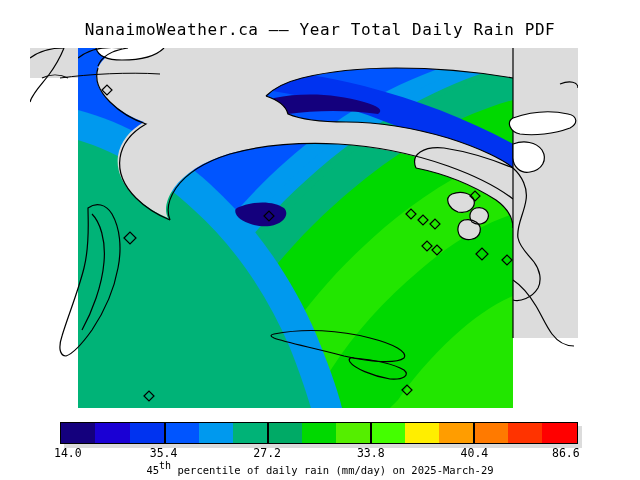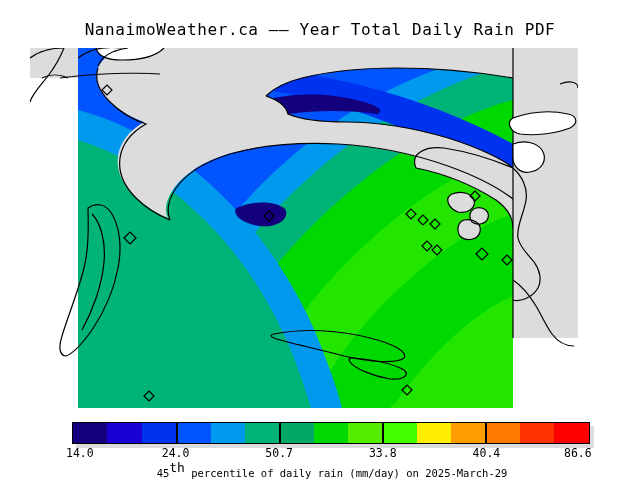--- a/index.html
+++ b/index.html
@@ -44,21 +44,21 @@
     position: absolute;
     left: 48px; top: 0px;
     width: 435px; height: 360px;
     overflow: hidden;
   }
   #contour-svg { display: block; }
 
   
   #cbar-wrap {
     position: absolute;
-    left: 42px; top: 420px;
+    left: 30px; top: 420px;
     width: 580px; height: 60px;
   }
   #cbar-shadow {
     position: absolute;
     left: 34px; top: 6px;
     width: 518px; height: 22px;
     background: #dcdcdc;
   }
   #cbar {
     position: absolute;
@@ -88,21 +88,21 @@
   }
   #cbar-label {
     position: absolute;
     left: 0; top: 40px;
     width: 580px;
     text-align: center;
     font-size: 10.5px;
     color: #000000;
     white-space: nowrap;
   }
-  #cbar-label sup { font-size: 13px; vertical-align: super; margin-top: 28px; }
+  #cbar-label sup { font-size: 10px; vertical-align: super; margin-top: 28px; }
 </style>
 </head>
 <body>
 
 <div id="title">NanaimoWeather.ca —— Year Total Daily Rain PDF</div>
 
 <div id="map-frame">
 
   <div class="land-grey" style="left:0; top:0; width:548px; height:30px;"></div>
   <div class="land-grey" style="left:483px; top:0; width:65px; height:290px;"></div>
@@ -472,22 +472,22 @@
       <div class="seg" style="background: rgb(255, 122, 0); width: 6.66667%;"></div>
       <div class="seg" style="background: rgb(255, 51, 0); width: 6.66667%;"></div>
       <div class="seg" style="background: rgb(255, 0, 0); width: 6.66667%;"></div>
       <div class="tickline" style="left: 103px;"></div>
       <div class="tickline" style="left: 206px;"></div>
       <div class="tickline" style="left: 309px;"></div>
       <div class="tickline" style="left: 412px;"></div>
     </div>
   <div id="cbar-ticks">
       <div class="tk" style="left: 30px; transform: translateX(-6px);">14.0</div>
-      <div class="tk" style="left: 133.6px;">24.0</div>
-      <div class="tk" style="left: 237.2px;">50.7</div>
+      <div class="tk" style="left: 133.6px;">35.4</div>
+      <div class="tk" style="left: 237.2px;">27.2</div>
       <div class="tk" style="left: 340.8px;">33.8</div>
       <div class="tk" style="left: 444.4px;">40.4</div>
       <div class="tk" style="left: 548px; transform: translateX(-94%);">86.6</div>
     </div>
   <div id="cbar-label">
     <span>45</span><sup>th</sup><span> percentile of daily rain (mm/day) on 2025-March-29</span>
   </div>
 </div>
 
 </body></html>

